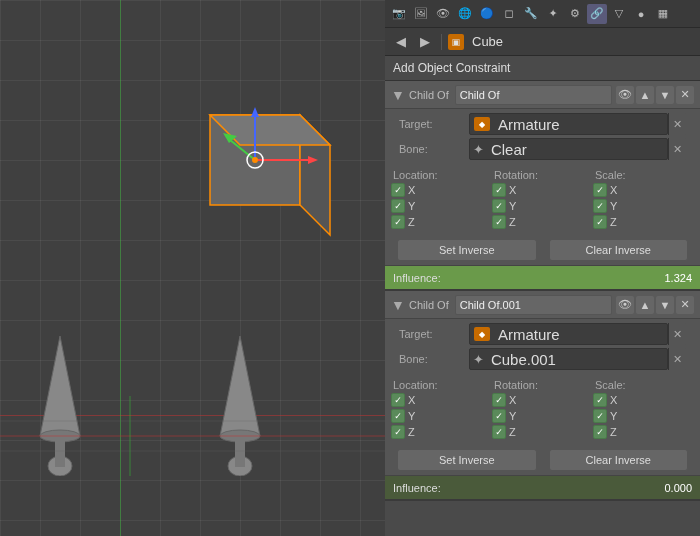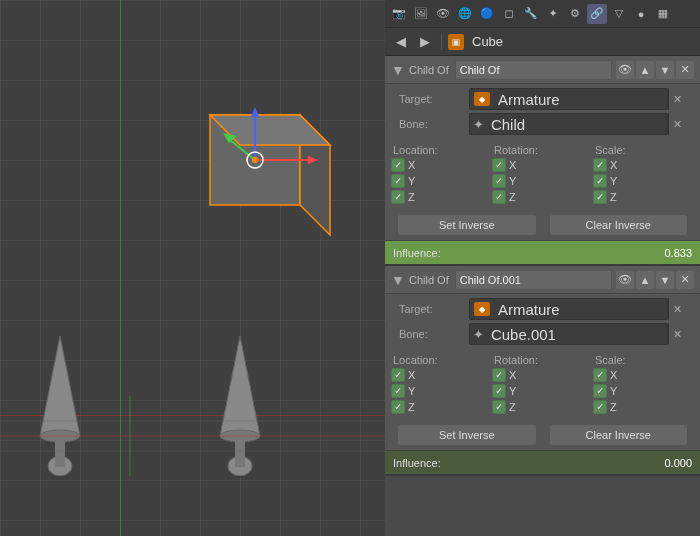--- a/index.html
+++ b/index.html
@@ -396,20 +396,23 @@
   <div class="panel-header">
     <div class="top-icon" style="font-size:13px;">◀</div>
     <div class="top-icon" style="font-size:13px;">▶</div>
     <div style="width:1px; height:16px; background:#555; margin:0 2px;"></div>
     <div class="breadcrumb">
       <div style="width:16px;height:16px;background:#c76b00;border-radius:2px;display:flex;align-items:center;justify-content:center;font-size:9px;">▣</div>
       <span style="color:#ddd; font-size:13px; margin-left:4px;">Cube</span>
     </div>
   </div>
 
+  <div class="add-constraint-bar">
+    <span>Add Object Constraint</span>
+  </div>
 
   <div class="constraints-container">
 
     <div class="constraint-block">
       <div class="constraint-header">
         <span class="collapse-arrow">▼</span>
         <span class="constraint-type-label">Child Of</span>
         <input class="constraint-name-input" value="Child Of" readonly="" style="background: rgb(102, 102, 102); border: 1px solid rgb(85, 85, 85); border-radius: 2px; color: rgb(238, 238, 238); font-size: 11px; padding: 1px 4px; height: 20px; flex: 1 1 0%;">
         <div class="header-controls">
           <div class="eye-icon">👁</div>
@@ -427,21 +430,21 @@
             <div style="width:16px;height:14px;background:#c76b00;border-radius:2px;display:inline-flex;align-items:center;justify-content:center;font-size:8px;margin:0 4px;color:#fff;">◆</div>
             <span class="input-text">Armature</span>
           </div>
           <div class="field-clear">✕</div>
         </div>
 
         <div class="field-row">
           <span class="field-label">Bone:</span>
           <div class="input-wrapper">
             <span style="font-size:13px;margin:0 3px;color:#aaa;">✦</span>
-            <span class="input-text">Child</span>
+            <span class="input-text">Clear</span>
           </div>
           <div class="field-clear">✕</div>
         </div>
       </div>
 
       <div class="checkboxes-section">
         <div class="checkboxes-labels">
           <div class="cb-group-label">Location:</div>
           <div class="cb-group-label">Rotation:</div>
           <div class="cb-group-label">Scale:</div>
@@ -490,21 +493,21 @@
         </div>
       </div>
 
       <div class="action-buttons">
         <button class="action-btn">Set Inverse</button>
         <button class="action-btn">Clear Inverse</button>
       </div>
 
       <div class="influence-bar" style="background: rgb(106, 154, 74);">
         <span class="influence-label">Influence:</span>
-        <span class="influence-value">0.833</span>
+        <span class="influence-value">1.324</span>
       </div>
     </div>
 
     <div class="constraint-block">
       <div class="constraint-header">
         <span class="collapse-arrow">▼</span>
         <span class="constraint-type-label">Child Of</span>
         <input class="constraint-name-input" value="Child Of.001" readonly="" style="background: rgb(102, 102, 102); border: 1px solid rgb(85, 85, 85); border-radius: 2px; color: rgb(238, 238, 238); font-size: 11px; padding: 1px 4px; height: 20px; flex: 1 1 0%;">
         <div class="header-controls">
           <div class="eye-icon">👁</div>

